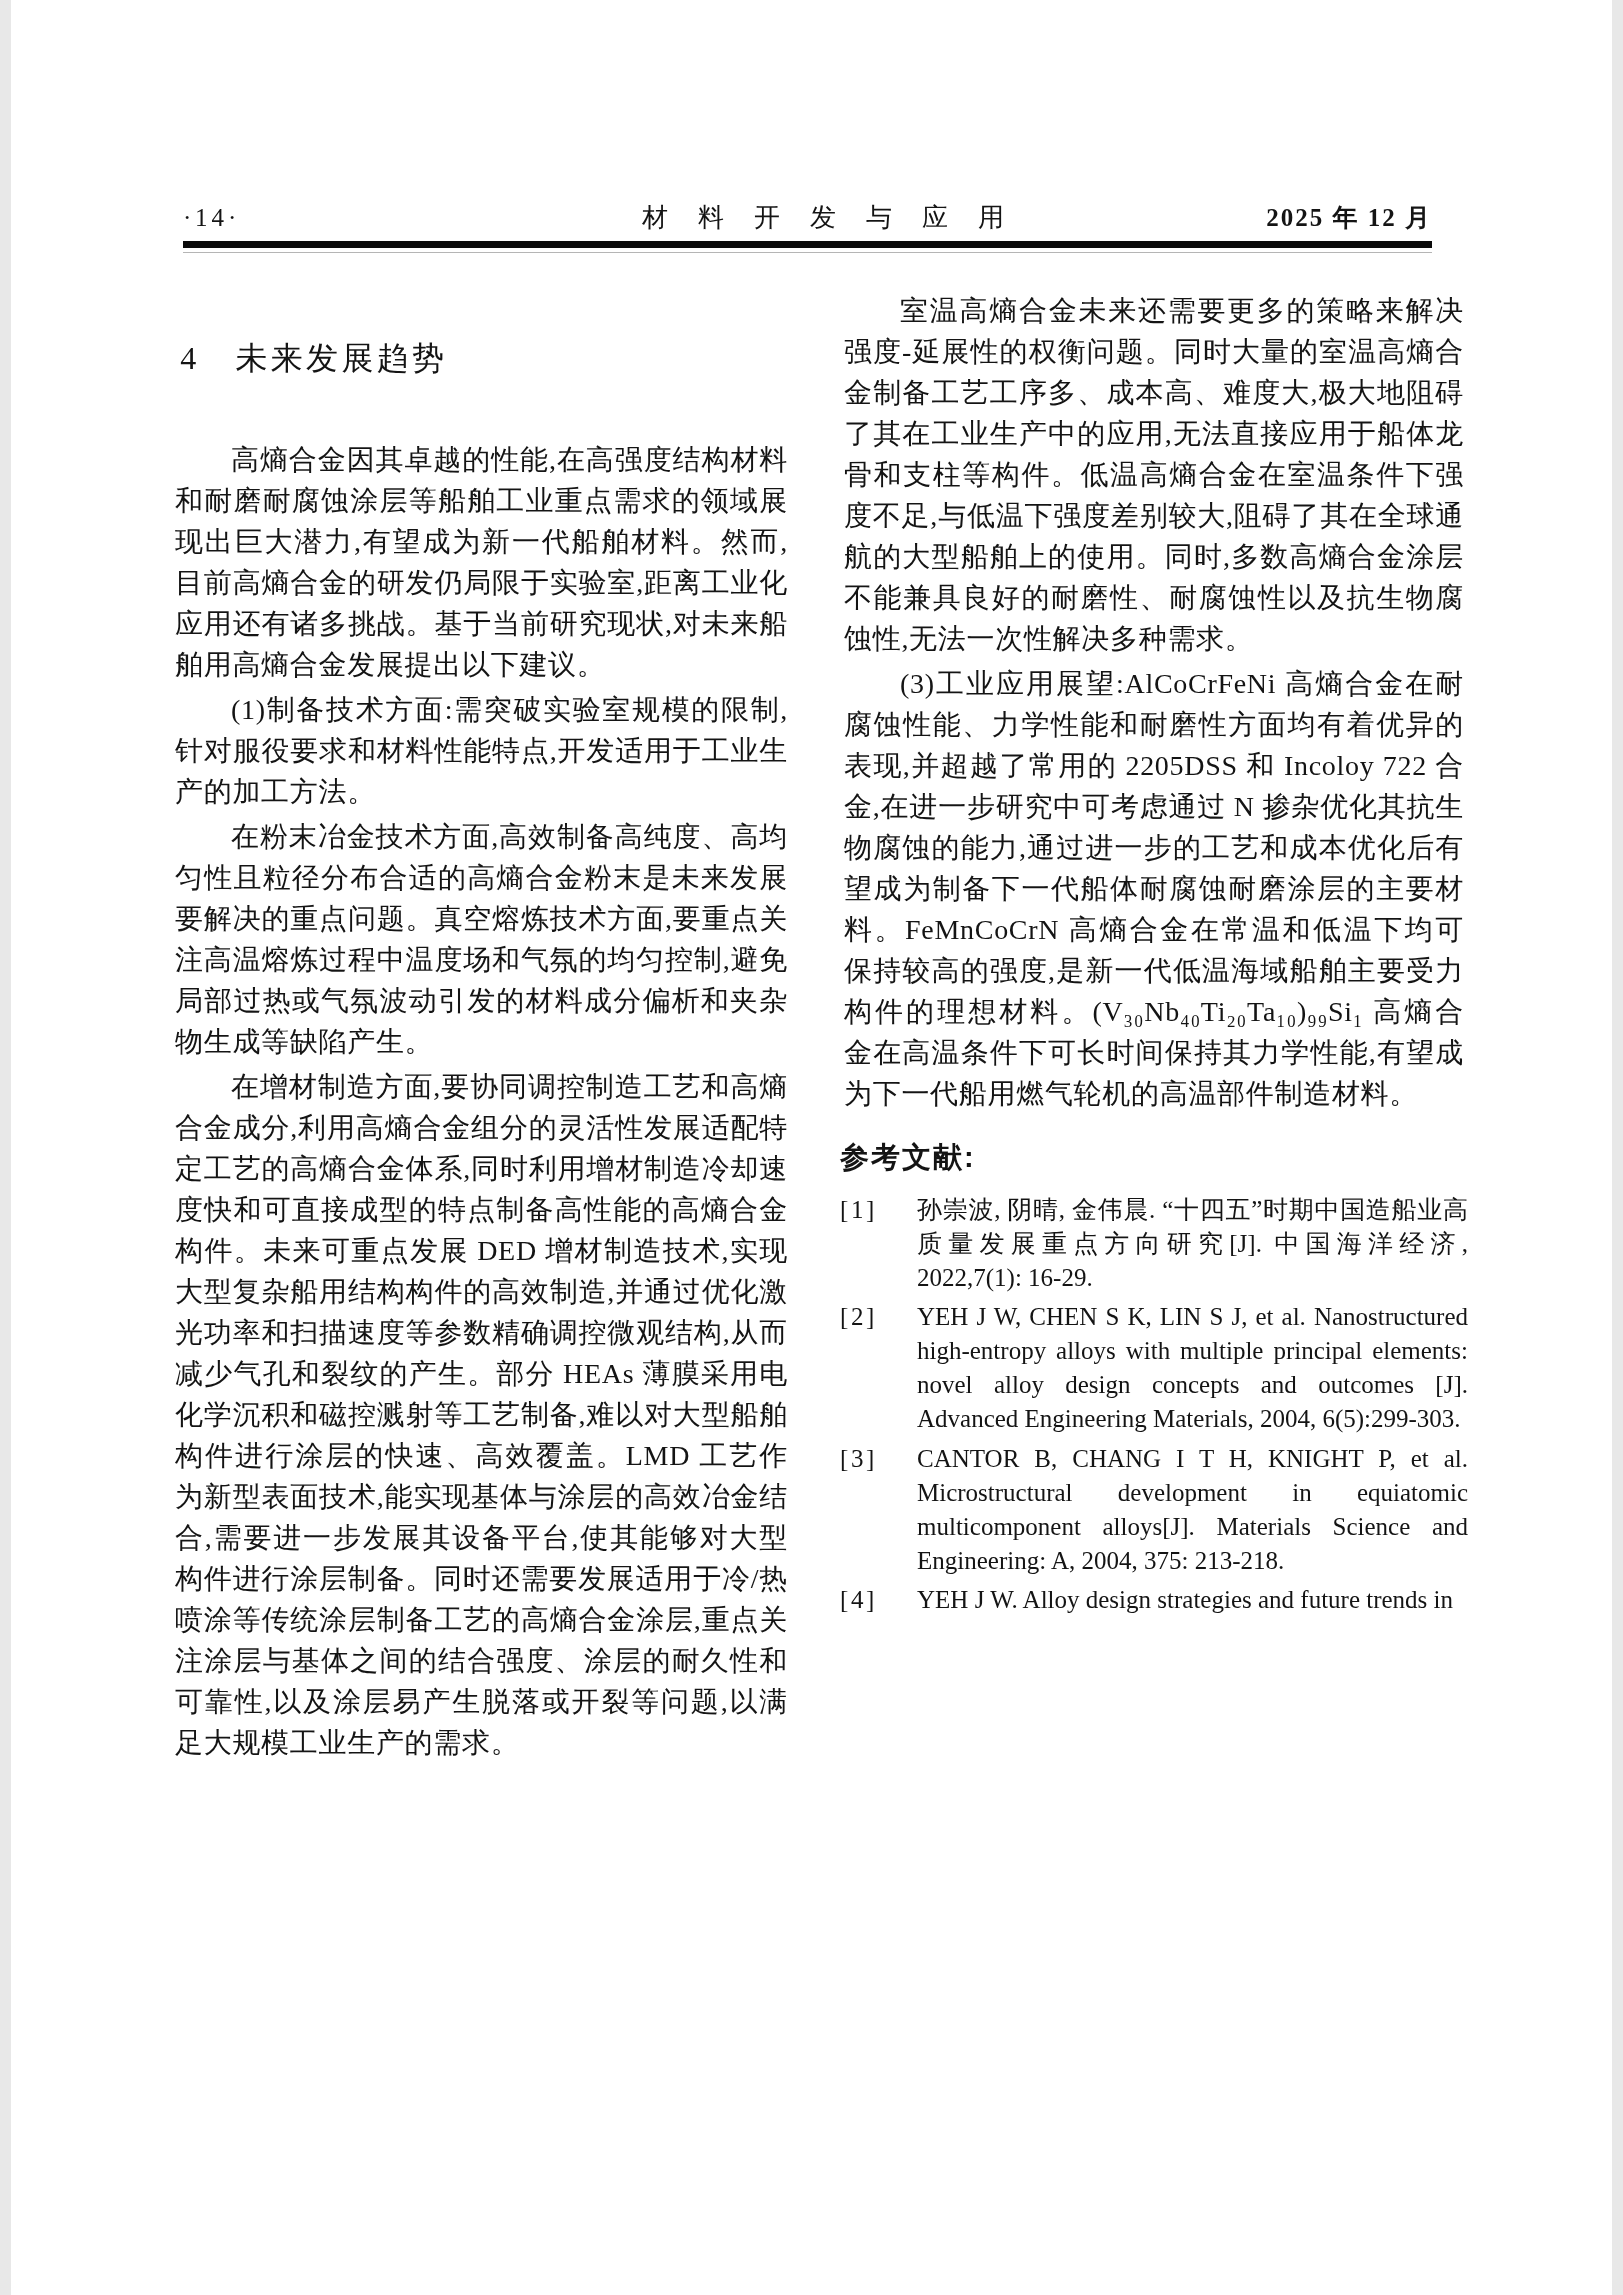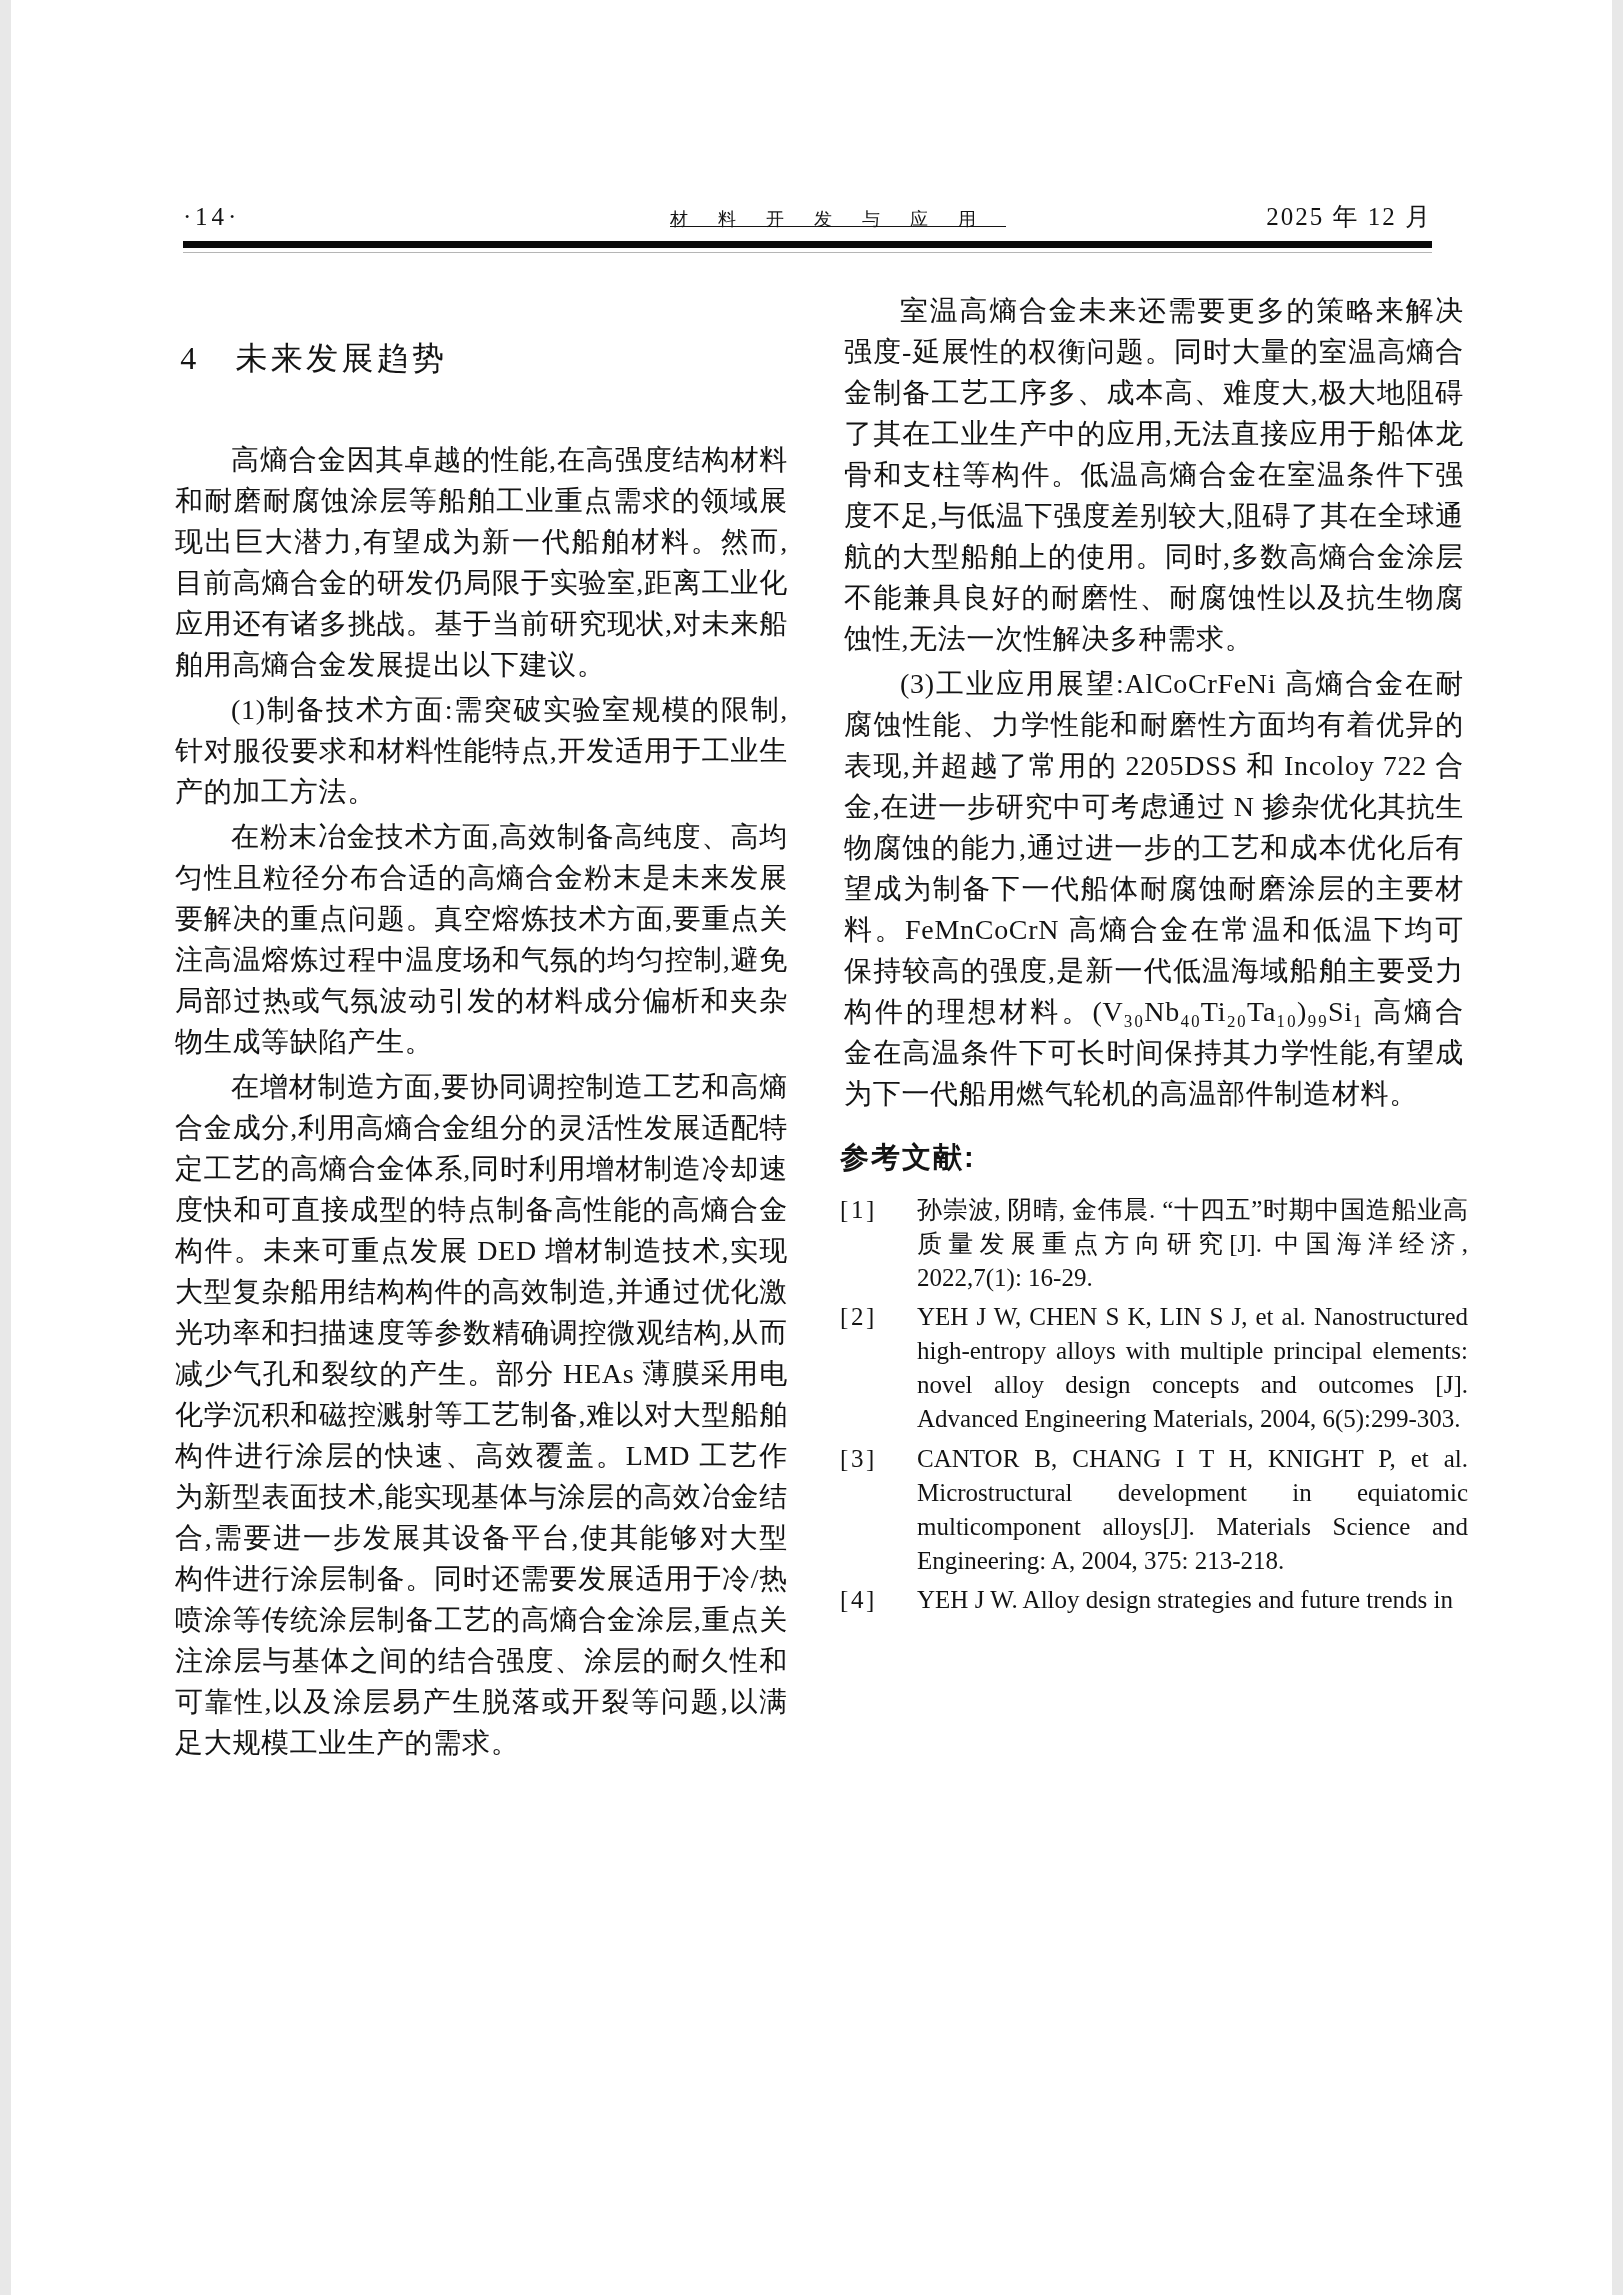--- a/index.html
+++ b/index.html
@@ -20,22 +20,22 @@
     position: absolute;
     left: 164px;
     top: 200px;
     width: 1296px;
     display: grid;
     grid-template-columns: 1fr auto 1fr;
     align-items: baseline;
     font-size: 25px;
   }
   .page-number { justify-self: start; letter-spacing: 3.9px; padding-left: 7.9px; }
-  .journal-title { justify-self: center; letter-spacing: 30px; text-indent: 30px; font-size: 18px; text-decoration: underline; }
-  .issue-date { justify-self: end; letter-spacing: 2px; padding-right: 39px; white-space: nowrap; }
+  .journal-title { justify-self: center; letter-spacing: 30px; text-indent: 30px; font-size: 26px; }
+  .issue-date { justify-self: end; letter-spacing: 2px; padding-right: 39px; white-space: nowrap; font-weight: bold; }
 
   .rule-thick {
     position: absolute;
     left: 172px; top: 241px;
     width: 1249px; height: 6.5px;
     background: #0a0a0a;
   }
   .rule-thin {
     position: absolute;
     left: 172px; top: 252px;

